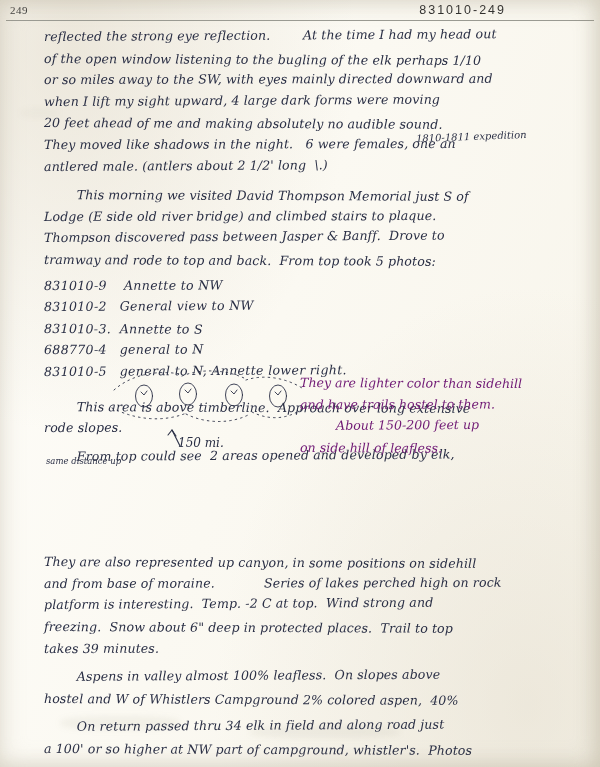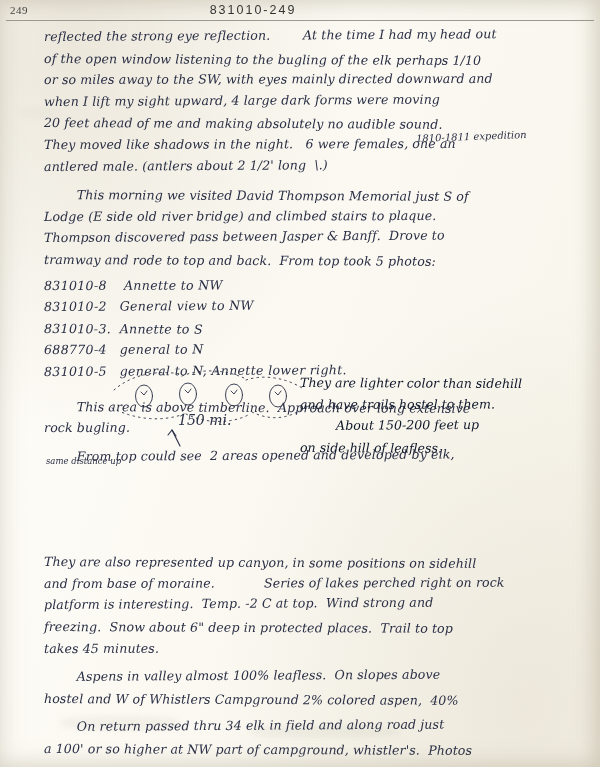--- a/index.html
+++ b/index.html
@@ -48,21 +48,21 @@
     font-family: "Liberation Serif", serif;
     font-size: 11px;
     color: #3a3a3a;
     letter-spacing: 0.5px;
   }
   #header-center {
     position: absolute;
     left: 0;
     top: 3px;
     width: 506px;
-    text-align: center;
+    text-align: right;
     font-family: "Liberation Sans", sans-serif;
     font-size: 12.5px;
     letter-spacing: 2px;
     color: #2b2b2b;
   }
   #header-rule {
     position: absolute;
     left: 6px;
     top: 20px;
     width: 588px;
@@ -104,37 +104,37 @@
     top: 364px;
     width: 200px;
     height: 84px;
   }
   #sketch svg { display: block; }
 
   
   #sketch-note {
     position: absolute;
     left: 178px;
-    top: 412px;
-    font-family: "DejaVu Serif", serif;
-    font-style: italic;
-    font-size: 14px;
+    top: 436px;
+    font-family: "DejaVu Serif", serif;
+    font-style: italic;
+    font-size: 12px;
     color: #2a2f45;
   }
   
   #sketch-right {
     position: absolute;
     left: 300px;
     top: 372px;
     width: 270px;
     font-family: "DejaVu Serif", serif;
     font-style: italic;
     font-size: 12.6px;
     line-height: 21.6px;
-    color: #0f172a;
+    color: #701a75;
   }
   
   .sup-ins {
     position: absolute;
     font-family: "DejaVu Serif", serif;
     font-style: italic;
     font-size: 8.5px;
     color: #2a2f45;
     line-height: 10px;
   }
@@ -176,38 +176,38 @@
     <span class="ln tilt-b">20 feet ahead of me and making absolutely no audible sound.</span>
     <span class="ln tilt-c">They moved like shadows in the night.   6 were females, one an</span>
     <span class="ln tilt-a">antlered male. (antlers about 2 1/2' long  \.)</span>
 
     <span class="ln gap-s tilt-b">        This morning we visited David Thompson Memorial just S of</span>
     <span class="ln tilt-c">Lodge (E side old river bridge) and climbed stairs to plaque.</span>
     <span class="ln tilt-a">Thompson discovered pass between Jasper &amp; Banff.  Drove to</span>
     <span class="ln tilt-b">tramway and rode to top and back.  From top took 5 photos:</span>
 
     <span class="photolist" style="display:block; margin-top:4px;">
-      <span class="ln tilt-c">831010-8    Annette to NW</span>
+      <span class="ln tilt-c">831010-9    Annette to NW</span>
       <span class="ln tilt-a">831010-2   General view to NW</span>
       <span class="ln tilt-b">831010-3.  Annette to S</span>
       <span class="ln tilt-c">688770-4   general to N</span>
       <span class="ln tilt-a">831010-5   general to N, Annette lower right.</span>
     </span>
 
     <span class="ln gap-m tilt-b">        This area is above timberline.  Approach over long extensive</span>
-    <span class="ln tilt-c">rock bugling.</span>
+    <span class="ln tilt-c">rode slopes.</span>
     <span class="ln gap-s tilt-a">        From top could see  2 areas opened and developed by elk,</span>
 
     <span class="ln" style="height:84px;">&nbsp;</span>
 
     <span class="ln tilt-b">They are also represented up canyon, in some positions on sidehill</span>
-    <span class="ln tilt-c">and from base of moraine.            Series of lakes perched right on rock</span>
+    <span class="ln tilt-c">and from base of moraine.            Series of lakes perched high on rock</span>
     <span class="ln tilt-a">platform is interesting.  Temp. -2 C at top.  Wind strong and</span>
     <span class="ln tilt-b">freezing.  Snow about 6" deep in protected places.  Trail to top</span>
-    <span class="ln tilt-c">takes 45 minutes.</span>
+    <span class="ln tilt-c">takes 39 minutes.</span>
 
     <span class="ln gap-s tilt-a">        Aspens in valley almost 100% leafless.  On slopes above</span>
     <span class="ln tilt-b">hostel and W of Whistlers Campground 2% colored aspen,  40%</span>
 
     <span class="ln gap-s tilt-a">        On return passed thru 34 elk in field and along road just</span>
     <span class="ln tilt-b">a 100' or so higher at NW part of campground, whistler's.  Photos</span>
 
   </div>
 
   <div id="sketch">

